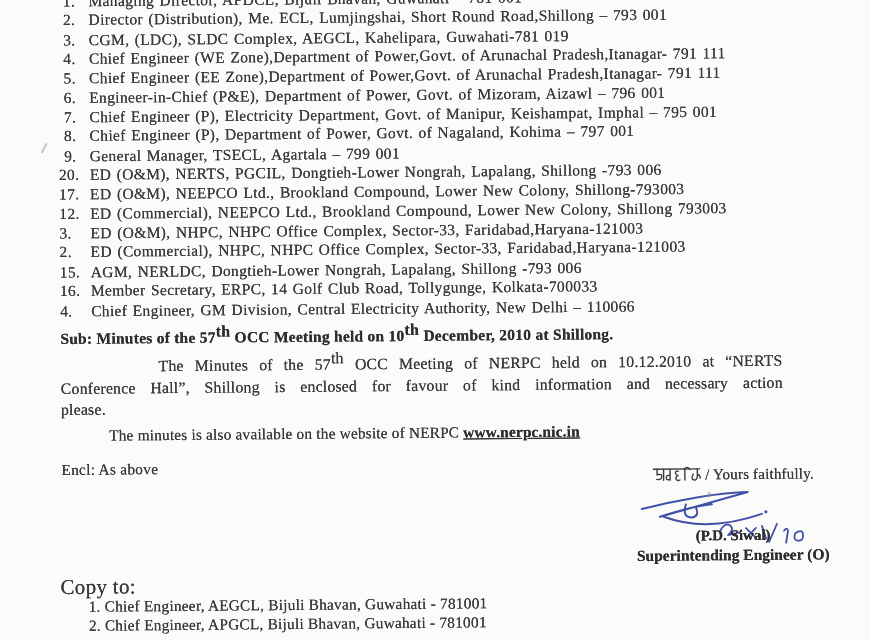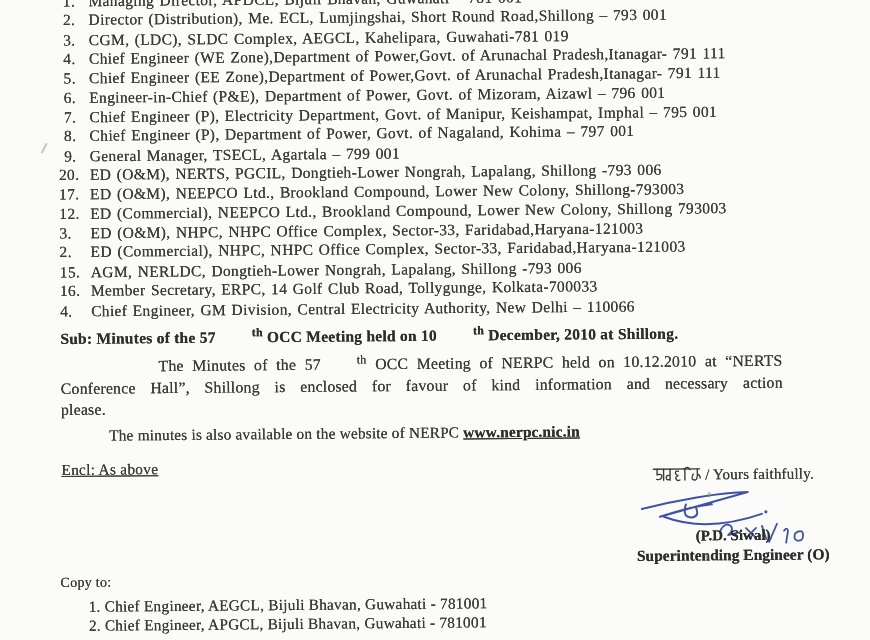--- a/index.html
+++ b/index.html
@@ -15,43 +15,43 @@
   
   .addr-list{ position:absolute; left:60px; top:-9px; width:800px; }
   .addr-row{ display:flex; height:19.35px; line-height:19.35px;
     font-size:15.5px; letter-spacing:.35px; word-spacing:1.2px; white-space:nowrap;}
   .addr-row:nth-child(odd){ transform:translateY(.5px); }
   .addr-num{ white-space:pre; width:31px; flex:0 0 31px; }
 
   
   .subject{ position:absolute; left:60px; top:330px; width:720px;
     font-weight:bold; font-size:15.5px; letter-spacing:.25px; color:#2e2e2e;}
-  sup{ font-size:12px; line-height:0;margin-left:36px; }
+  sup{ font-size:16px; line-height:0; }
 
   
   .body-para{ position:absolute; left:60px; top:356px; width:722px;
     font-size:15.8px; letter-spacing:.2px; }
   .p-line{ text-align:justify; text-align-last:justify; height:21.5px; line-height:21.5px; }
   .p-line.last{ text-align-last:left; }
   .indent{ display:inline-block; width:98px; }
 
   .website-line{ position:absolute; left:108px; top:427px; font-size:15.3px; letter-spacing:.2px;}
   .website-line .url{ font-weight:bold; text-decoration:underline; color:#2e2e2e;}
 
-  .encl{ position:absolute; left:60px; top:461px; font-size:15.3px; letter-spacing:.3px;text-decoration:underline; }
+  .encl{ position:absolute; left:60px; top:461px; font-size:15.3px; letter-spacing:.3px; }
 
   
   .sig-block{ position:absolute; left:600px; top:471px; width:262px; text-align:center; }
   .valediction{ font-size:15px; letter-spacing:.2px; white-space:nowrap; display:flex; align-items:center; justify-content:center; gap:4px;}
   .sig-scribble{ position:absolute; left:28px; top:22px; }
   .sig-name{ position:absolute; left:0; top:62px; width:100%; font-weight:bold; font-size:15px; color:#2e2e2e;}
   .sig-title{ position:absolute; left:0; top:81px; width:100%; font-weight:bold; font-size:15.5px; color:#2e2e2e; white-space:nowrap;}
 
   
-  .copy-label{ position:absolute; left:58px; top:575px; font-size:14px; letter-spacing:.3px;}
+  .copy-label{ position:absolute; left:58px; top:575px; font-size:21px; letter-spacing:.3px;}
   .copy-list{ position:absolute; left:86px; top:597px; }
   .copy-row{ display:flex; height:19.3px; line-height:19.3px; font-size:15.3px; letter-spacing:.25px; white-space:nowrap;}
   .copy-num{ flex:0 0 16px; }
 
   
   .artifact-slash{ position:absolute; left:40px; top:147px; width:11px; height:2px;
     background:#9a9a9a; opacity:.55; transform:rotate(-62deg); }
   .artifact-dot1{ position:absolute; left:706px; top:498px; width:3px; height:5px; background:#8b8b8b; opacity:.5;}
   .artifact-dot2{ position:absolute; left:703px; top:560px; width:3px; height:5px; background:#8b8b8b; opacity:.5;}
 </style>

